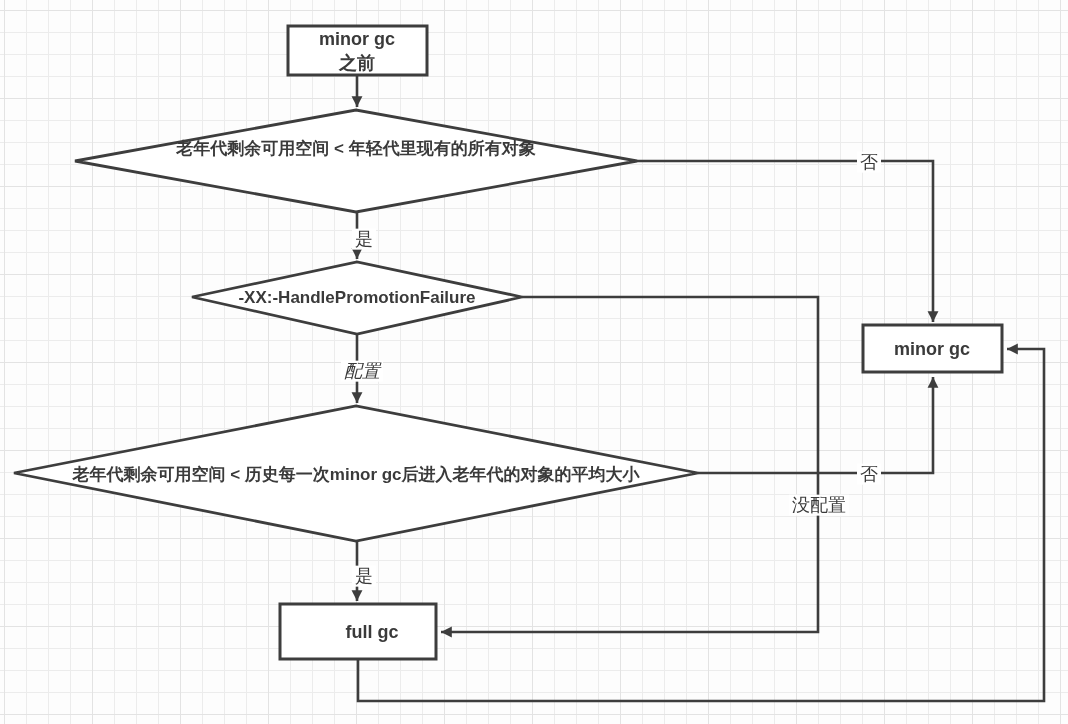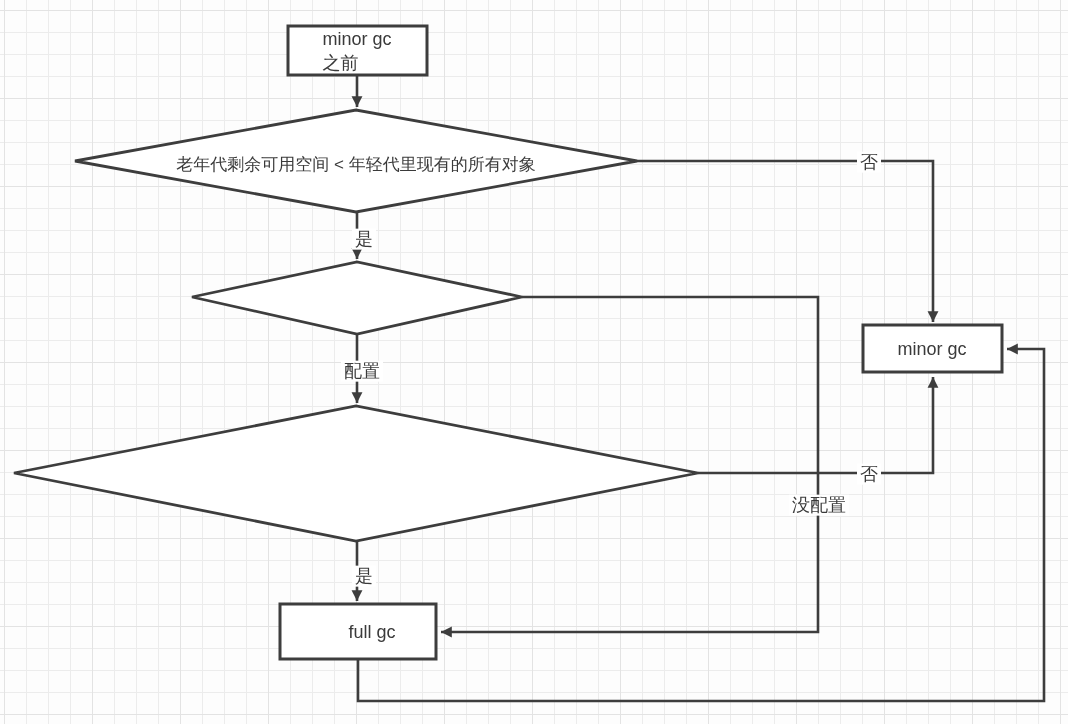--- a/index.html
+++ b/index.html
@@ -46,24 +46,26 @@
   }
   .node-diamond {
     fill: var(--node-fill);
     stroke: var(--stroke);
     stroke-width: 2.8;
   }
 
   .node-label {
     position: absolute;
     transform: translate(-50%, -50%);
+    text-align: center;
     color: var(--text);
     white-space: nowrap;
     font-size: 17px;
     pointer-events: none;
+    font-weight: bold;
   }
   .node-label.box { font-size: 18px; line-height: 24px; }
 
   .edge-label {
     position: absolute;
     transform: translate(-50%, -50%);
     background: var(--node-fill);
     padding: 0 3px;
     color: var(--text);
     font-size: 18px;
@@ -99,33 +101,35 @@
     <polygon class="node-diamond" points="14,473 356,406 698,473 356,541"></polygon>
     <rect class="node-rect" x="863" y="325" width="139" height="47"></rect>
     <rect class="node-rect" x="280" y="604" width="156" height="55"></rect>
   </svg>
 
   <div class="node-label box" style="left:357px; top:51px;">
     <div>minor gc</div>
     <div>之前</div>
   </div>
 
-  <div class="node-label" style="left:356px; top:164px;">老年代剩余可用空间 &lt; 年轻代里现有的所有对象</div>
+  <div class="node-label" style="left:356px; top:148px;">老年代剩余可用空间 &lt; 年轻代里现有的所有对象</div>
 
+  <div class="node-label" style="left:357px; top:298px;">-XX:-HandlePromotionFailure</div>
 
+  <div class="node-label" style="left:356px; top:474px;">老年代剩余可用空间 &lt; 历史每一次minor gc后进入老年代的对象的平均大小</div>
 
   <div class="node-label box" style="left:932px; top:349px;">minor gc</div>
 
   <div class="node-label box" style="left:372px; top:632px;">full gc</div>
 
   <div class="edge-label" style="left:364px; top:239px;">是</div>
 
   <div class="edge-label" style="left:869px; top:162px;">否</div>
 
-  <div class="edge-label" style="left:362px; top:371px;">配置</div>
+  <div class="edge-label" style="left:362px; top:371px;font-style:italic;">配置</div>
 
   <div class="edge-label" style="left:819px; top:505px;text-align:center;">没配置</div>
 
   <div class="edge-label" style="left:364px; top:576px;">是</div>
 
   <div class="edge-label" style="left:869px; top:474px;">否</div>
 
 </div>
 
 </body></html>

